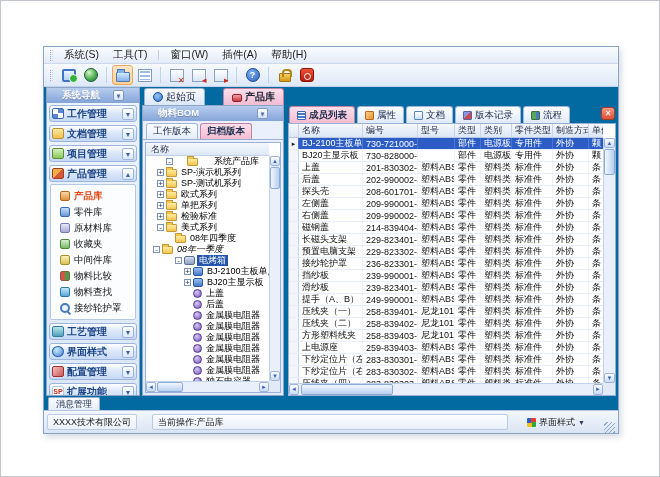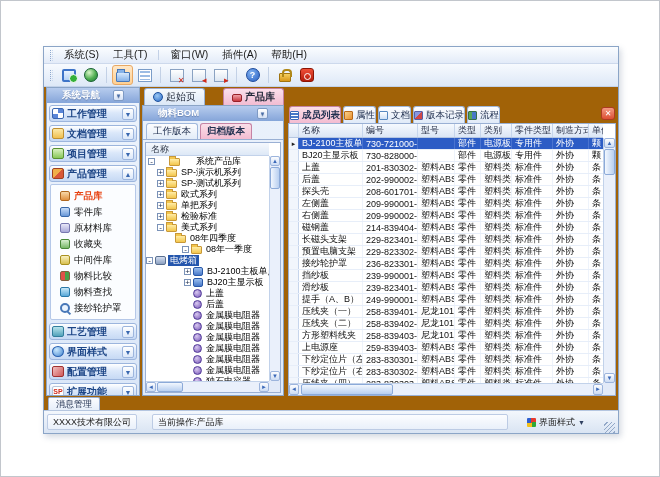--- a/index.html
+++ b/index.html
@@ -1,19 +1,19 @@
 <!DOCTYPE html>
 <html><head>
 <meta charset="utf-8">
 <style>
 *{margin:0;padding:0;box-sizing:border-box}
 html,body{background:#fff}
 body{font-family:"Liberation Sans","DejaVu Sans",sans-serif;-webkit-font-smoothing:antialiased}
 #screen{position:relative;width:660px;height:477px;background:#fff;border:1px solid #c2c6cc;overflow:hidden}
-#win{position:absolute;left:42px;top:45px;width:576px;height:388px;background:#a16207;border:1px solid #8ba5c7;box-shadow:2px 3px 6px rgba(60,80,120,.22)}
+#win{position:absolute;left:42px;top:45px;width:576px;height:388px;background:#0369a1;border:1px solid #8ba5c7;box-shadow:2px 3px 6px rgba(60,80,120,.22)}
 
 
 .menubar{position:absolute;left:0;top:0;right:0;height:17px;display:flex;align-items:center;background:linear-gradient(#fbfdff,#e3ebf8);border-bottom:1px solid #cdd9ec;font-size:10.5px;color:#1c1c1c;padding-left:2px}
 .gripv{width:3px;height:11px;margin:0 4px;border-left:1px dotted #8fa8cc;border-right:1px dotted #c8d8ee}
 .menu-item{padding:1px 7px;border-radius:2px}
 .menu-sep{width:1px;height:10px;background:#c3d1e6;margin:0 4px}
 
 
 .toolbar{position:absolute;left:0;top:17px;right:0;height:23px;display:flex;align-items:center;background:linear-gradient(#f7fafe,#dde8f7);border-bottom:1px solid #c2d2ea;padding-left:2px;gap:1px}
 .tsep{width:1px;height:16px;background:#c3d1e6;margin:0 4px}
@@ -112,21 +112,21 @@
 .sarr.up{top:0;left:0;right:0;height:10px;line-height:9px}
 .sarr.down{bottom:0;left:0;right:0;height:10px;line-height:9px}
 .sarr.left{left:0;top:0;bottom:0;width:10px;line-height:9px}
 .sarr.right{right:0;top:0;bottom:0;width:10px;line-height:9px}
 .vthumb{position:absolute;left:0;width:10px;background:linear-gradient(90deg,#f2f7fe,#b8cff0);border:1px solid #8caad8;border-radius:2px}
 .hthumb{position:absolute;top:0;height:10px;background:linear-gradient(#f2f7fe,#b8cff0);border:1px solid #8caad8;border-radius:2px}
 
 
 .detail{position:absolute;left:146px;top:18px;right:0;bottom:0}
 .dtabs{position:absolute;left:0;top:0;right:0;height:18px;display:flex;gap:2px;align-items:flex-end;padding:0 1px}
-.ptab{height:17px;display:flex;align-items:center;gap:3px;padding:0 0;font-size:9.5px;border:1px solid #a0b8dc;border-bottom:none;border-radius:3px 3px 0 0;background:linear-gradient(#fdfdfe,#e0eaf8);color:#203050;white-space:nowrap}
+.ptab{height:17px;display:flex;align-items:center;gap:3px;padding:0 7px;font-size:9.5px;border:1px solid #a0b8dc;border-bottom:none;border-radius:3px 3px 0 0;background:linear-gradient(#fdfdfe,#e0eaf8);color:#203050;white-space:nowrap}
 .ptab.active{background:linear-gradient(#fbdfe9,#f3bcd1);border-color:#c583a4;font-weight:bold}
 .pico{width:9px;height:9px;flex:none;border-radius:1px}
 .pico[data-icon=list]{background:repeating-linear-gradient(#fff 0 1px,#4878c8 1px 3px);border:1px solid #3a68b8}
 .pico[data-icon=attr]{background:linear-gradient(135deg,#f8d088,#e89030);border:1px solid #b86818}
 .pico[data-icon=docs]{background:linear-gradient(#ffffff,#cfe0f6);border:1px solid #5888c0}
 .pico[data-icon=version]{background:linear-gradient(135deg,#8898e0 50%,#d04848 50%);border:1px solid #5860a8}
 .pico[data-icon=flow]{background:linear-gradient(90deg,#58a858 50%,#4878c8 50%);border:1px solid #387048}
 .close-x{margin-left:auto;margin-bottom:2px;width:14px;height:13px;border-radius:3px;background:linear-gradient(#f49a82,#dd4f34);border:1px solid #ad3a22;color:#fff;font-size:8px;line-height:11px;text-align:center;font-weight:bold}
 .grid-wrap{position:absolute;left:0;top:18px;right:0;bottom:0;background:#fff;border:1px solid #9ab0d4;overflow:hidden}
 .ghead{display:flex;height:14px;background:linear-gradient(#f6f9fe,#dbe6f5);border-bottom:1px solid #b5c6e2;font-size:9px;color:#283048;margin-right:12px;overflow:hidden}
@@ -314,21 +314,21 @@
           <span class="sp"></span>
           <span class="pin-btn">▾</span>
         </div>
         <div class="bom-tabs">
             <div class="vtab">工作版本</div>
             <div class="vtab active">归档版本</div>
           </div>
         <div class="tree-wrap">
           <div class="tree-head">名称</div>
           <div class="tree-body">
-              <div class="trow" data-exp="minus" style="padding-left: 2px; gap: 12px;">
+              <div class="trow" data-exp="minus" style="padding-left: 20px; gap: 12px;">
                 <span class="exp"></span>
                 <span class="ic" data-icon="folder"></span>
                 <span class="lbl">系统产品库</span>
               </div>
               <div class="trow" data-exp="plus" style="padding-left: 11px;">
                 <span class="exp"></span>
                 <span class="ic" data-icon="folder"></span>
                 <span class="lbl">SP-演示机系列</span>
               </div>
               <div class="trow" data-exp="plus" style="padding-left: 11px;">
@@ -354,26 +354,26 @@
               <div class="trow" data-exp="minus" style="padding-left: 11px;">
                 <span class="exp"></span>
                 <span class="ic" data-icon="folder"></span>
                 <span class="lbl">美式系列</span>
               </div>
               <div class="trow" data-exp="none" style="padding-left: 20px;">
                 <span class="exp"></span>
                 <span class="ic" data-icon="folder"></span>
                 <span class="lbl">08年四季度</span>
               </div>
-              <div class="trow" data-exp="minus" style="padding-left: 36px;">
+              <div class="trow" data-exp="minus" style="padding-left: 7px; font-style: italic;">
                 <span class="exp"></span>
                 <span class="ic" data-icon="folder"></span>
                 <span class="lbl">08年一季度</span>
               </div>
-              <div class="trow sel" data-exp="minus" style="">
+              <div class="trow sel" data-exp="minus" style="padding-left: 29px;">
                 <span class="exp"></span>
                 <span class="ic" data-icon="product"></span>
                 <span class="lbl">电烤箱</span>
               </div>
               <div class="trow" data-exp="plus" style="padding-left: 38px;">
                 <span class="exp"></span>
                 <span class="ic" data-icon="board"></span>
                 <span class="lbl">BJ-2100主板单点</span>
               </div>
               <div class="trow" data-exp="plus" style="padding-left: 38px;">

